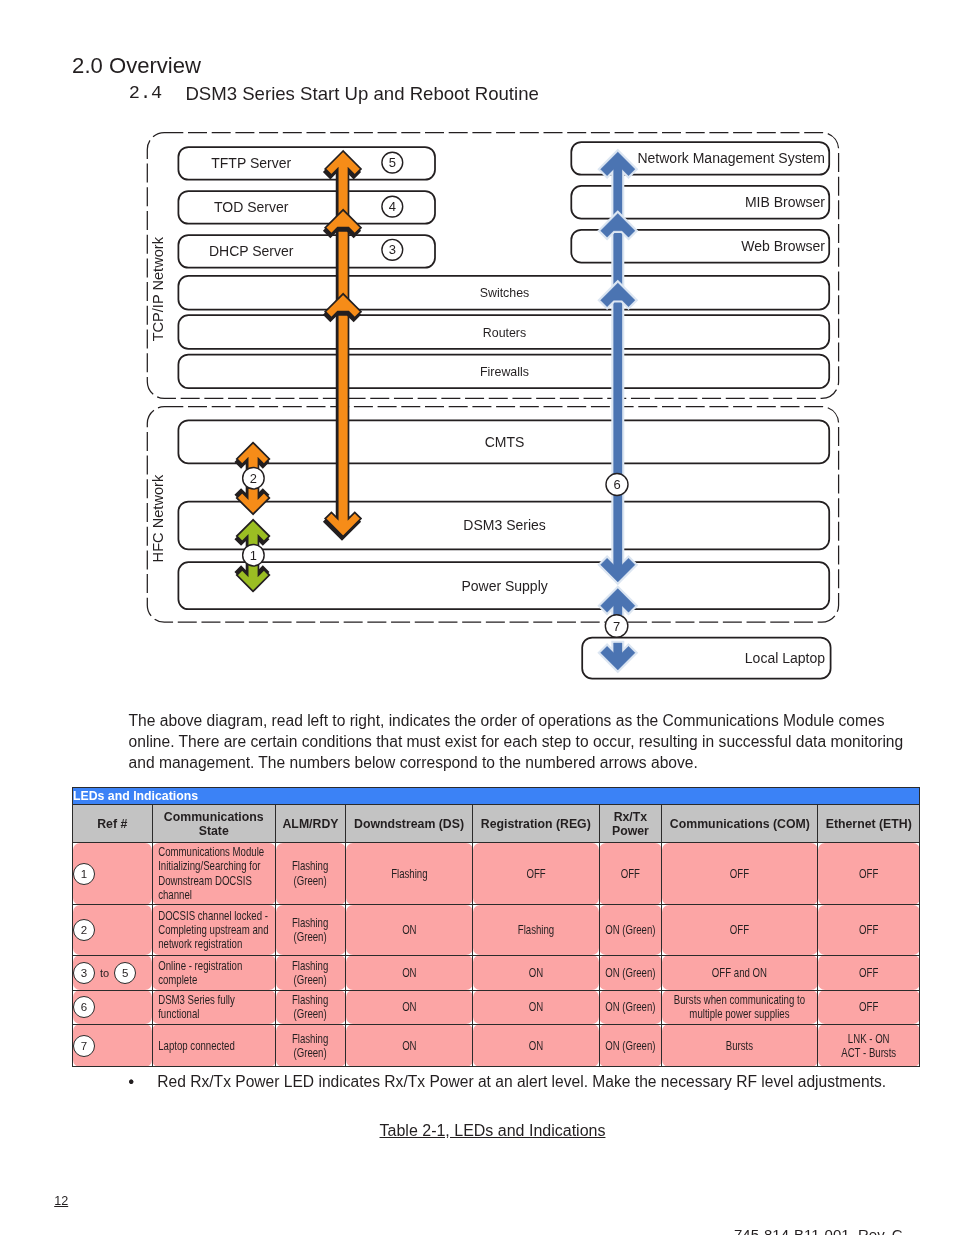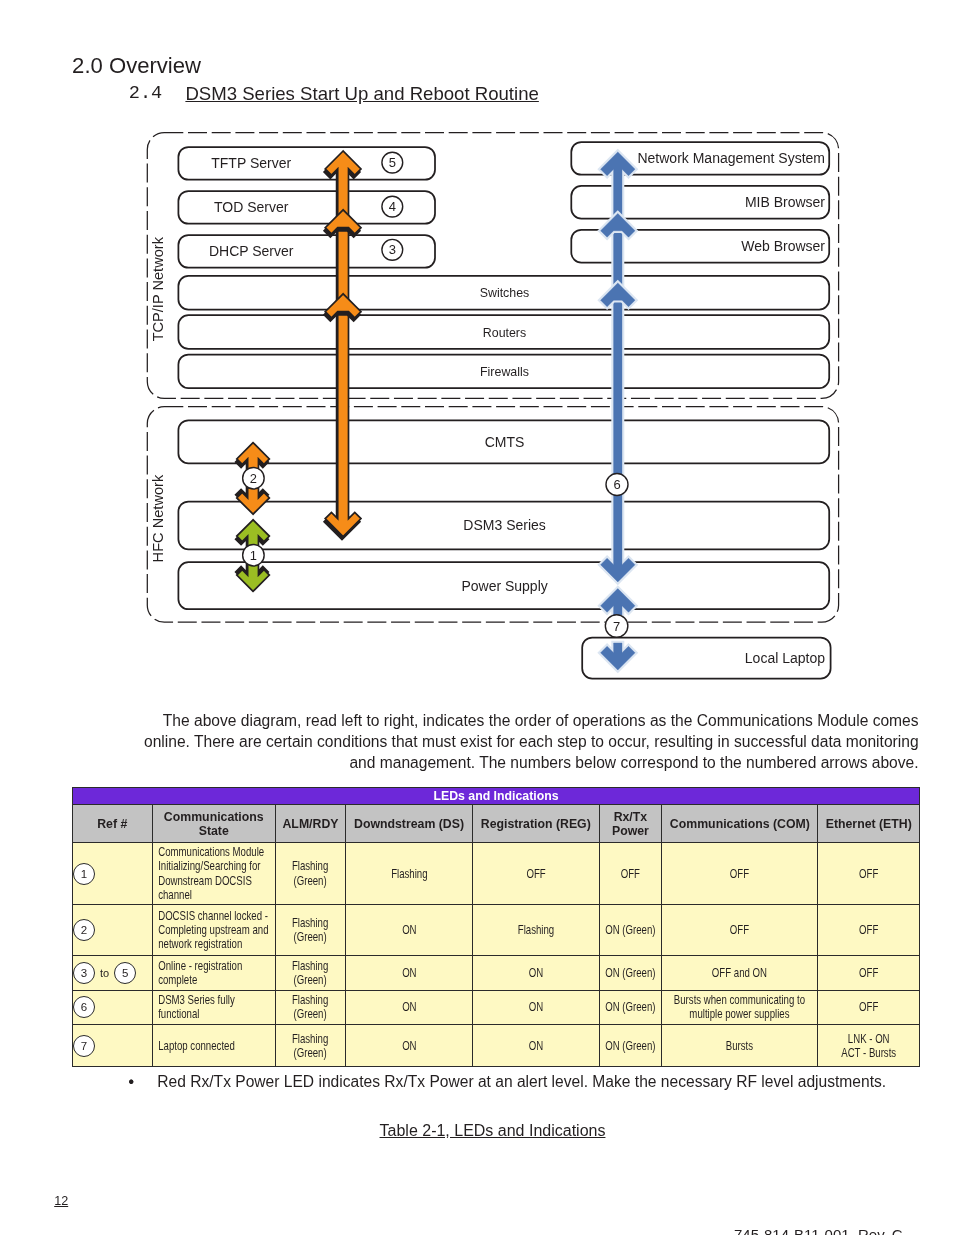--- a/index.html
+++ b/index.html
@@ -5,35 +5,35 @@
   html,body{margin:0;padding:0;}
   body{width:954px;height:1235px;background:#fff;
        font-family:"Liberation Sans",sans-serif;color:#231f20;
        overflow:hidden;position:relative;
        -webkit-font-smoothing:antialiased;}
   .pg{position:absolute;left:16px;top:0;width:954px;height:1235px;}
 
   
   .h1{position:absolute;left:56.1px;top:52.5px;font-size:22.1px;color:#231f20;}
   .h2num{position:absolute;left:112.8px;top:83.4px;font-size:18.6px;font-family:Liberation Mono, monospace;}
-  .h2txt{position:absolute;left:169.4px;top:83.4px;font-size:18.6px;text-decoration:underline;}
+  .h2txt{position:absolute;left:169.4px;top:83.4px;font-size:18.6px;}
 
   
   #diagram{position:absolute;left:0;top:0;width:954px;height:700px;}
 
   
-  .para{position:absolute;left:112.6px;top:711px;width:790px;font-size:15.6px;line-height:20.8px;color:#231f20;text-align:right;}
+  .para{position:absolute;left:112.6px;top:711px;width:790px;font-size:15.6px;line-height:20.8px;color:#231f20;}
 
   
   table.leds{position:absolute;left:56px;top:787px;width:847px;border-collapse:collapse;
              table-layout:fixed;font-size:11px;}
   table.leds td,table.leds th{border:1px solid #2b2b2b;padding:0;}
-  .t-title{background:#6d28d9;color:#fff;font-weight:bold;font-size:12.3px;text-align:center;height:17px;}
+  .t-title{background:#3b82f6;color:#fff;font-weight:bold;font-size:12.3px;height:17px;}
   .t-head td{background:#c3c3c3;font-weight:bold;font-size:12.3px;text-align:center;height:37px;vertical-align:middle;line-height:14px;margin-left:44px;}
-  .t-body td{background:#fef9c3;vertical-align:middle;font-size:12.6px;line-height:14.1px;}
+  .t-body td{background:#fca5a5;vertical-align:middle;font-size:12.6px;line-height:14.1px;border-radius:7px;}
   .t-body td > .sx{white-space:pre-line;transform:scaleX(0.765);transform-origin:center center;
                    width:130.72%;margin-left:-15.36%;}
   td.c-ctr{text-align:center;}
   td.c-left{text-align:left;}
   td.c-left > .sx{padding-left:7px;padding-right:4px;box-sizing:border-box;}
   td.c-ref{text-align:left;padding-left:9px;}
 
   .refcirc{display:inline-block;width:20px;height:20px;border:1.4px solid #2b2b2b;border-radius:50%;
            background:#fff;text-align:center;line-height:20px;font-size:11.5px;vertical-align:middle;}
   .towords{display:inline-block;margin:0 5px;vertical-align:middle;font-size:11px;}

